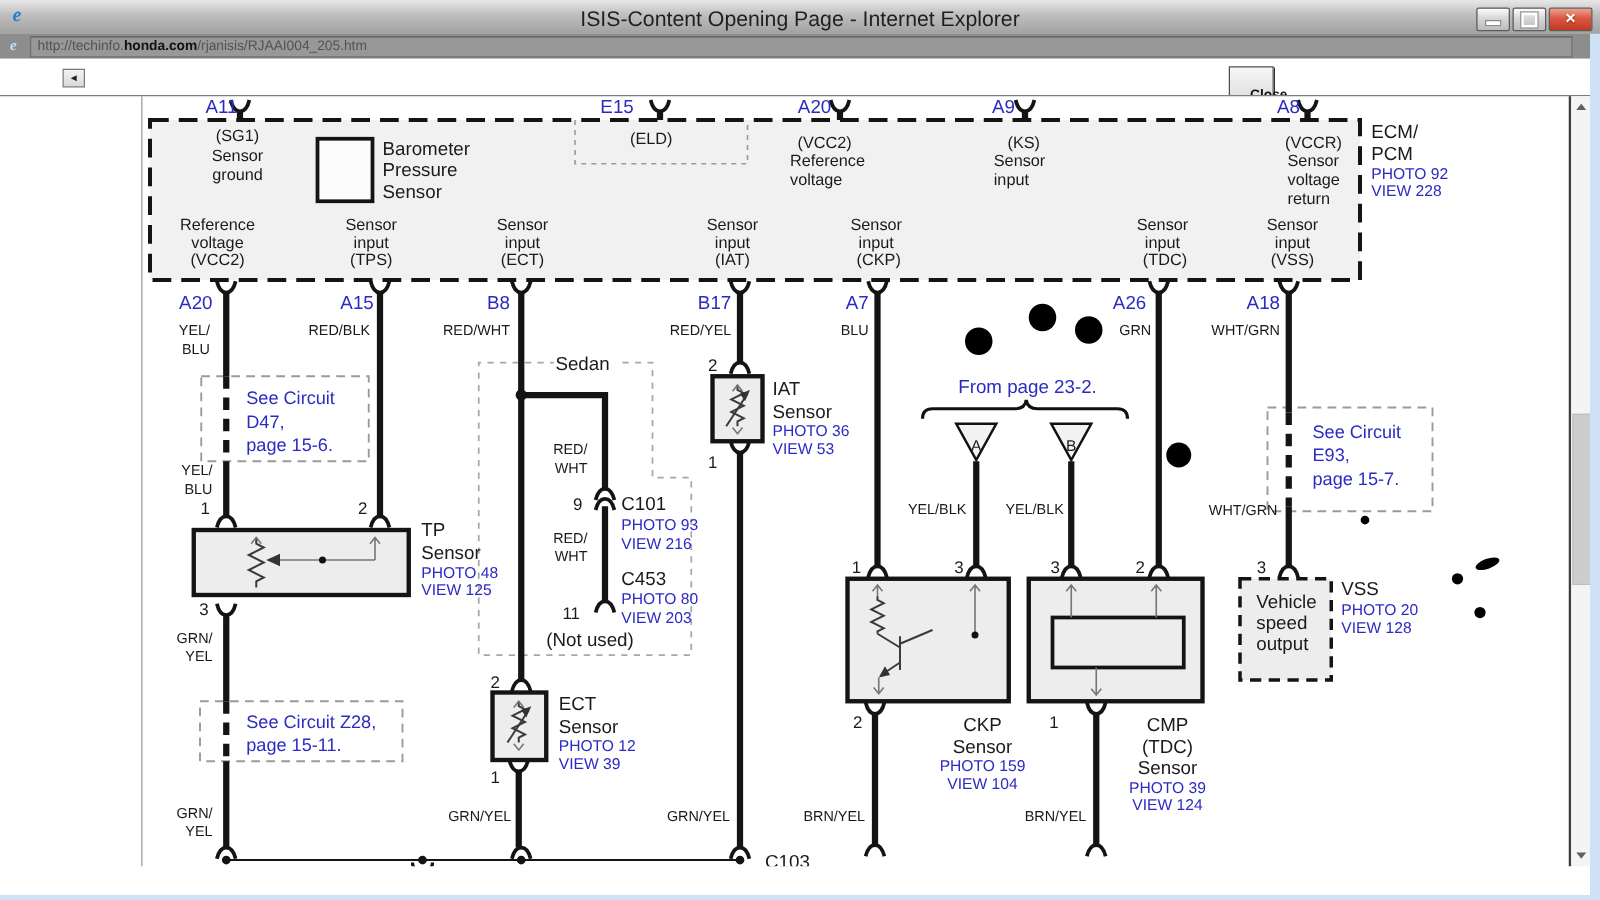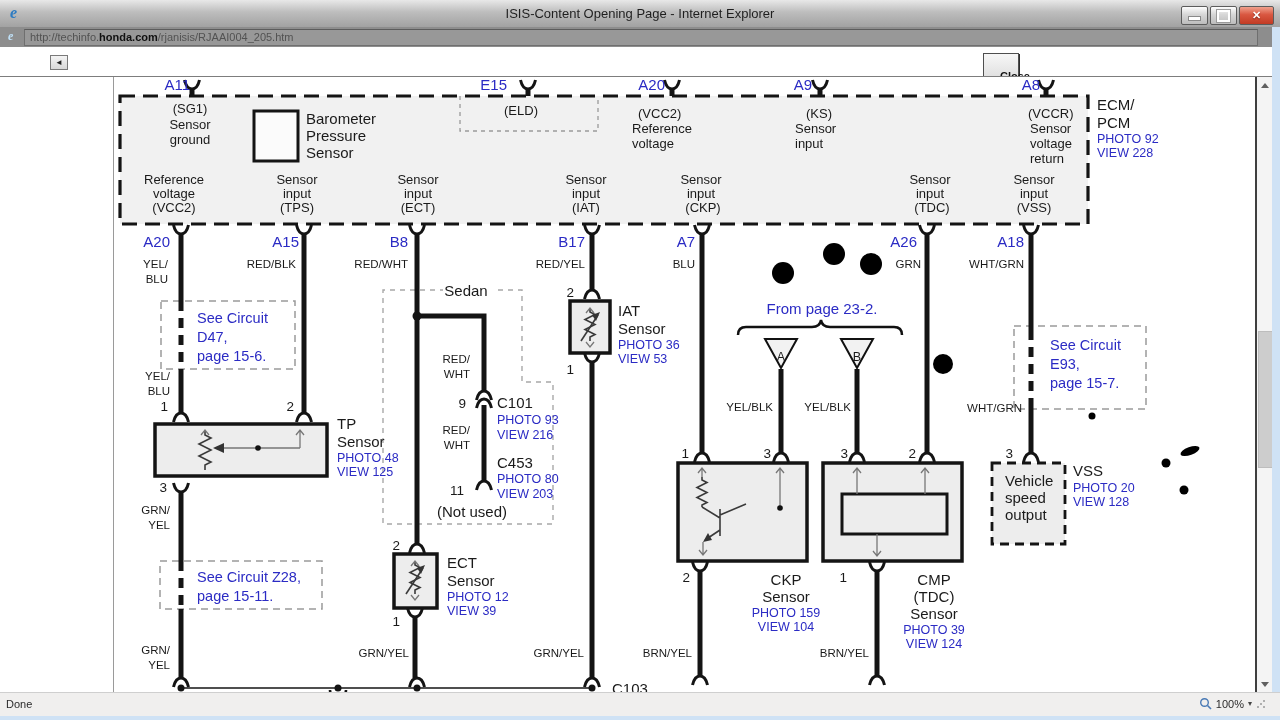--- a/index.html
+++ b/index.html
@@ -2,21 +2,21 @@
 <html><head>
 <meta charset="utf-8">
 <style>
   html,body{margin:0;padding:0;background:#fff;font-family:"Liberation Sans",sans-serif;}
   .window{position:relative;width:1280px;height:720px;overflow:hidden;background:#fff;}
 
   
   .titlebar{position:absolute;left:0;top:0;width:1280px;height:27px;
     background:linear-gradient(#e8e8e8,#bdbdbd 45%,#a2a2a2);border-bottom:1px solid #8a8a8a;}
   .ie-icon{position:absolute;left:10px;top:4px;font:italic bold 16px "Liberation Serif",serif;color:#2e7cc2;}
-  .title{position:absolute;left:0;right:0;top:6px;text-align:center;font-size:13px;color:#1f1f1f;}
+  .title{position:absolute;left:0;right:0;top:6px;text-align:center;font-size:17px;color:#1f1f1f;}
   .winbtns{position:absolute;right:6px;top:6px;display:flex;gap:2px;}
   .wbtn{width:25px;height:17px;border:1px solid #5c5c5c;border-radius:2px;
     background:linear-gradient(#fdfdfd,#d6d6d6 45%,#bdbdbd);display:flex;align-items:center;justify-content:center;}
   .wbtn.close{width:33px;background:linear-gradient(#f0a18d,#d95741 45%,#c23b24);}
   .glyph-min{width:11px;height:3px;background:#fff;border:1px solid #8a8a8a;margin-top:6px;}
   .glyph-max{width:9px;height:8px;border:2px solid #fff;outline:1px solid #9a9a9a;}
   .glyph-x{color:#fff;font-weight:bold;font-size:11px;line-height:11px;text-shadow:0 1px 1px #7c1d0e;}
 
   
   .addressbar{position:absolute;left:0;top:27px;width:1280px;height:20px;background:#8d8d8d;}
@@ -420,32 +420,15 @@
         </div>
       <div class="sb-thumb"></div>
       <div class="sb-arrow" style="top:600px">
           <div class="tri-down"></div>
         </div>
     </div>
   </div>
 
   <div class="rightedge"></div>
 
-  <div class="statusbar">
-    <span class="status-left">Done</span>
-    <div class="zoomctl">
-      <svg width="13" height="13" viewBox="0 0 13 13" style="position:static">
-        <circle cx="5.5" cy="5.5" r="3.8" fill="none" stroke="#4a7ab5" stroke-width="1.4"></circle>
-        <line x1="8.5" y1="8.5" x2="12" y2="12" stroke="#4a7ab5" stroke-width="1.6"></line>
-      </svg>
-      <span class="zoomtext">100%</span>
-      <span class="zoomdrop">▾</span>
-      <svg width="10" height="10" viewBox="0 0 10 10" style="position:static">
-        <circle cx="8" cy="2" r="1" fill="#9a9a9a"></circle>
-          <circle cx="8" cy="8" r="1" fill="#9a9a9a"></circle>
-          <circle cx="2" cy="8" r="1" fill="#9a9a9a"></circle>
-          <circle cx="5" cy="5" r="1" fill="#9a9a9a"></circle>
-      </svg>
-    </div>
-  </div>
   <div class="bottomedge"></div>
 
 </div>
 
 </body></html>

